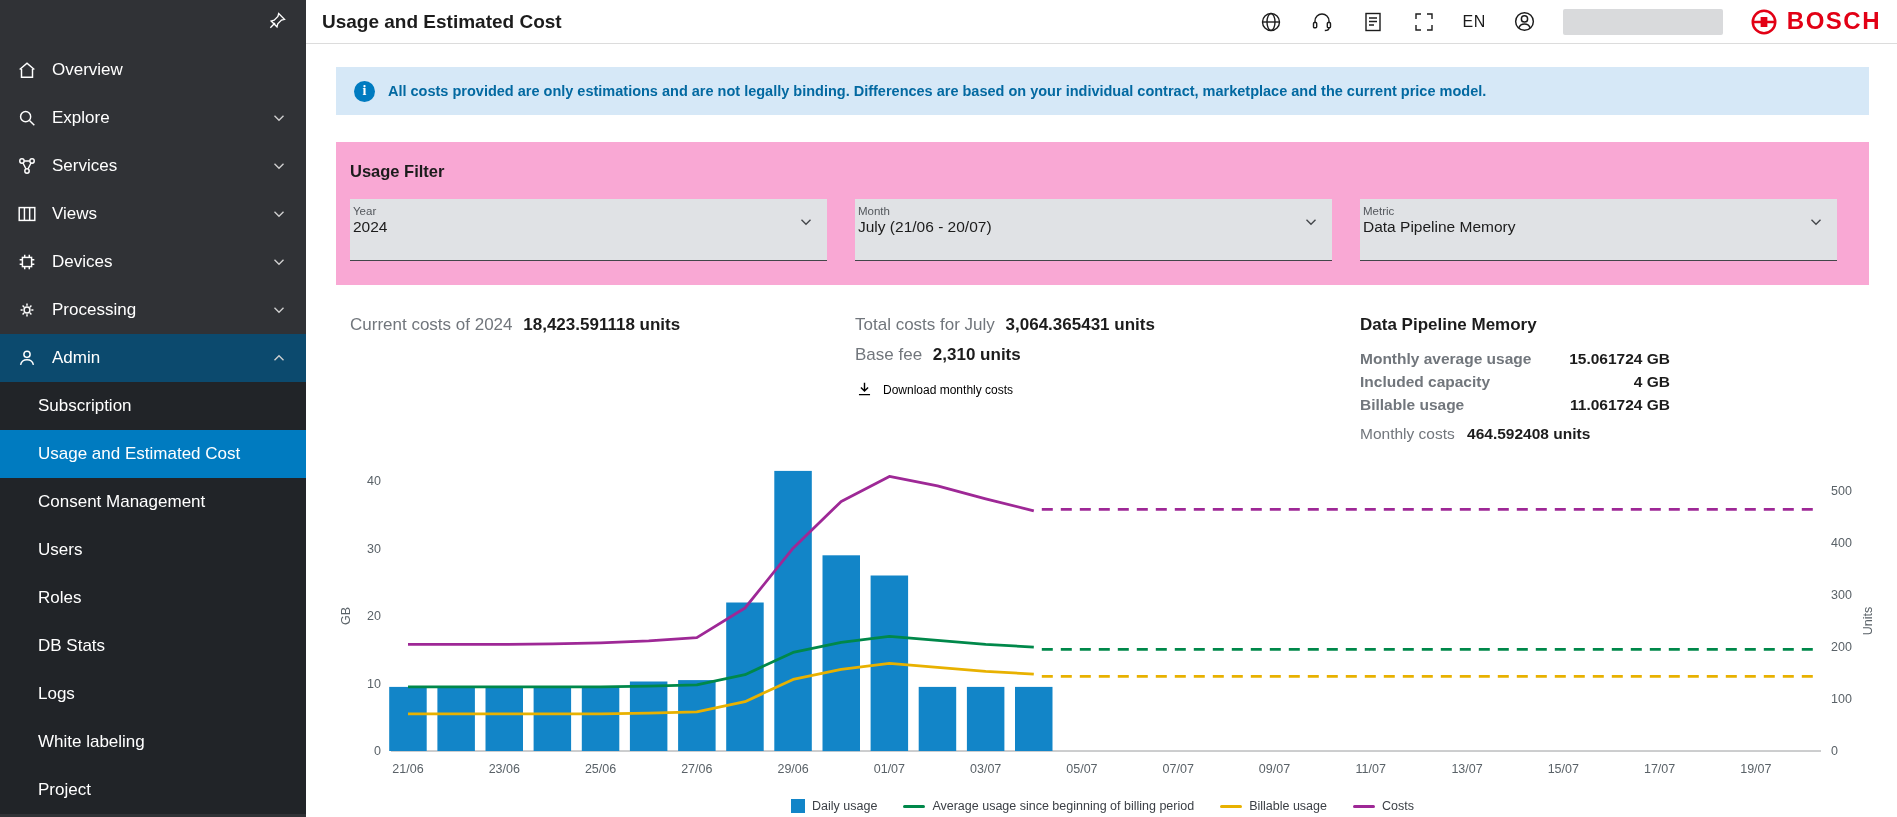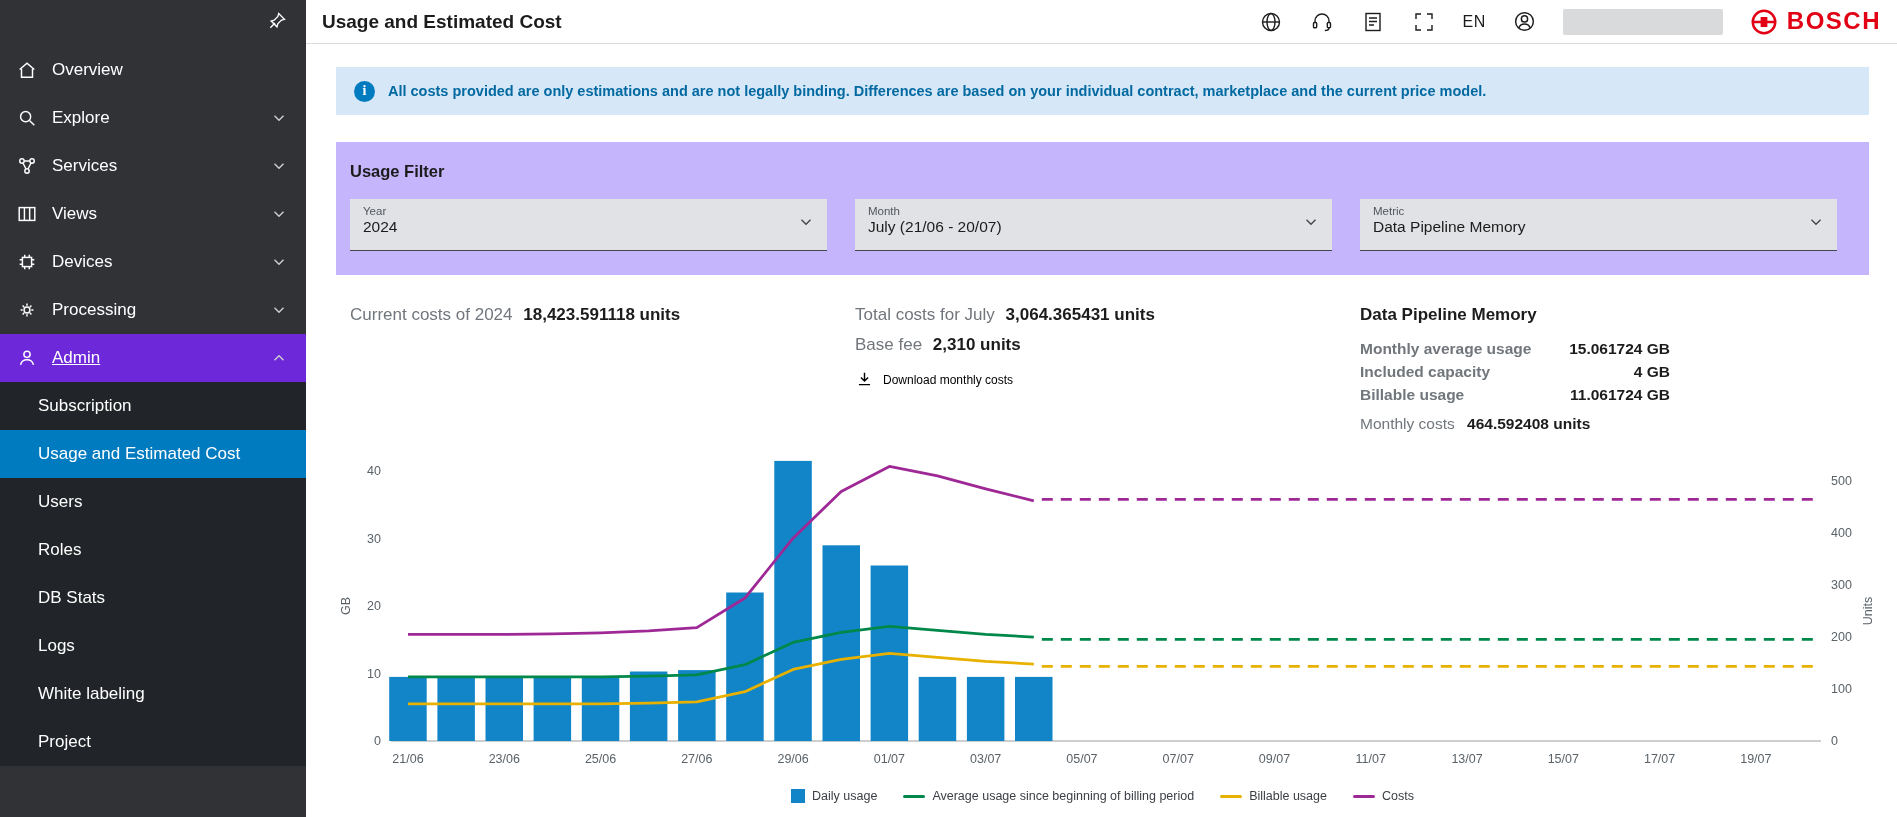--- a/index.html
+++ b/index.html
@@ -11,21 +11,21 @@
   .sidebar { width:306px; flex-shrink:0; background:#303236; color:#fff; position:relative; }
   .pin-btn { position:absolute; top:8px; right:16px; width:26px; height:26px; color:#fff;
              display:flex; align-items:center; justify-content:center; cursor:pointer; }
   .nav { padding-top:46px; }
   .nav-item { height:48px; display:flex; align-items:center; padding:0 18px 0 16px; gap:14px;
               font-size:17px; cursor:pointer; }
   .nav-icon { width:22px; height:22px; display:flex; align-items:center; justify-content:center; flex-shrink:0; }
   .nav-label { flex:1; white-space:nowrap; }
   .chev { width:18px; height:18px; color:#d0d0d0; }
   .admin-group { background:#27292d; }
-  .admin-head { background:#6d28d9;text-decoration:underline; }
+  .admin-head { background:#0c4a6e; }
   .sub-item { height:48px; display:flex; align-items:center; padding-left:38px; font-size:17px;
               background:#212428; cursor:pointer; white-space:nowrap; }
   .sub-item.active { background:#007bc0; }
 
   
   .main { flex:1; display:flex; flex-direction:column; background:#fff; min-width:0; }
   .topbar { height:44px; background:#fff; border-bottom:1px solid #dcdcdc; display:flex;
             align-items:center; padding:0 16px; flex-shrink:0; }
   .page-title { font-size:19px; font-weight:bold; }
   .topbar-right { margin-left:auto; display:flex; align-items:center; gap:26px; }
@@ -38,25 +38,25 @@
 
   .content { padding:0 28px 0 30px; }
 
   .info-banner { margin-top:23px; height:48px; background:#d6e8f7; display:flex; align-items:center;
                  gap:13px; padding:0 18px; }
   .info-icon { width:21px; height:21px; border-radius:50%; background:#007bc0; color:#fff;
                font-size:14px; font-weight:bold; display:flex; align-items:center; justify-content:center;
                font-family:"Liberation Serif", serif; flex-shrink:0; }
   .info-text { color:#0369a1; font-size:14.5px; font-weight:bold; }
 
-  .filter-section { margin-top:27px; background:#c4b5fd; padding:20px 14px 24px 14px; }
+  .filter-section { margin-top:27px; background:#f9a8d4; padding:20px 14px 24px 14px; }
   .filter-title { font-size:16.5px; font-weight:bold; }
   .filter-row { display:flex; gap:28px; margin-top:18px; }
-  .dd-field { width:477px; height:52px; background:#e0e2e5; border-bottom:1px solid #43464a;
-              position:relative; cursor:pointer; padding:6px 40px 0 13px; }
+  .dd-field { width:477px; height:62px; background:#e0e2e5; border-bottom:1px solid #43464a;
+              position:relative; cursor:pointer; padding:6px 40px 0 3px; }
   .dd-label { font-size:11.5px; color:#53575c; }
   .dd-value { font-size:15.5px; color:#1c1c1c; margin-top:1px; white-space:nowrap; }
   .dd-chev { position:absolute; right:12px; top:14px; width:18px; height:18px; color:#43464a; }
 
   .stats-row { display:flex; gap:28px; margin-top:30px; padding:0 14px; }
   .stats-col { width:477px; flex-shrink:0; }
   .stat-line { font-size:17px; color:#71767c; }
   .stat-line b { color:#1c1c1c; margin-left:6px; }
   .stat-gap { margin-top:10px; }
   .dl-link { margin-top:15px; display:flex; align-items:center; gap:9px; color:#000000;
@@ -195,20 +195,23 @@
             <svg width="18" height="18" viewBox="0 0 24 24" fill="none" stroke="currentColor" stroke-width="1.8">
                 <path d="M6 15l6-6 6 6"></path>
               </svg>
           </span>
         </div>
         <div class="sub-item">
           <span>Subscription</span>
         </div>
         <div class="sub-item active">
           <span>Usage and Estimated Cost</span>
+        </div>
+        <div class="sub-item">
+          <span>Consent Management</span>
         </div>
         <div class="sub-item">
           <span>Users</span>
         </div>
         <div class="sub-item">
           <span>Roles</span>
         </div>
         <div class="sub-item">
           <span>DB Stats</span>
         </div>

